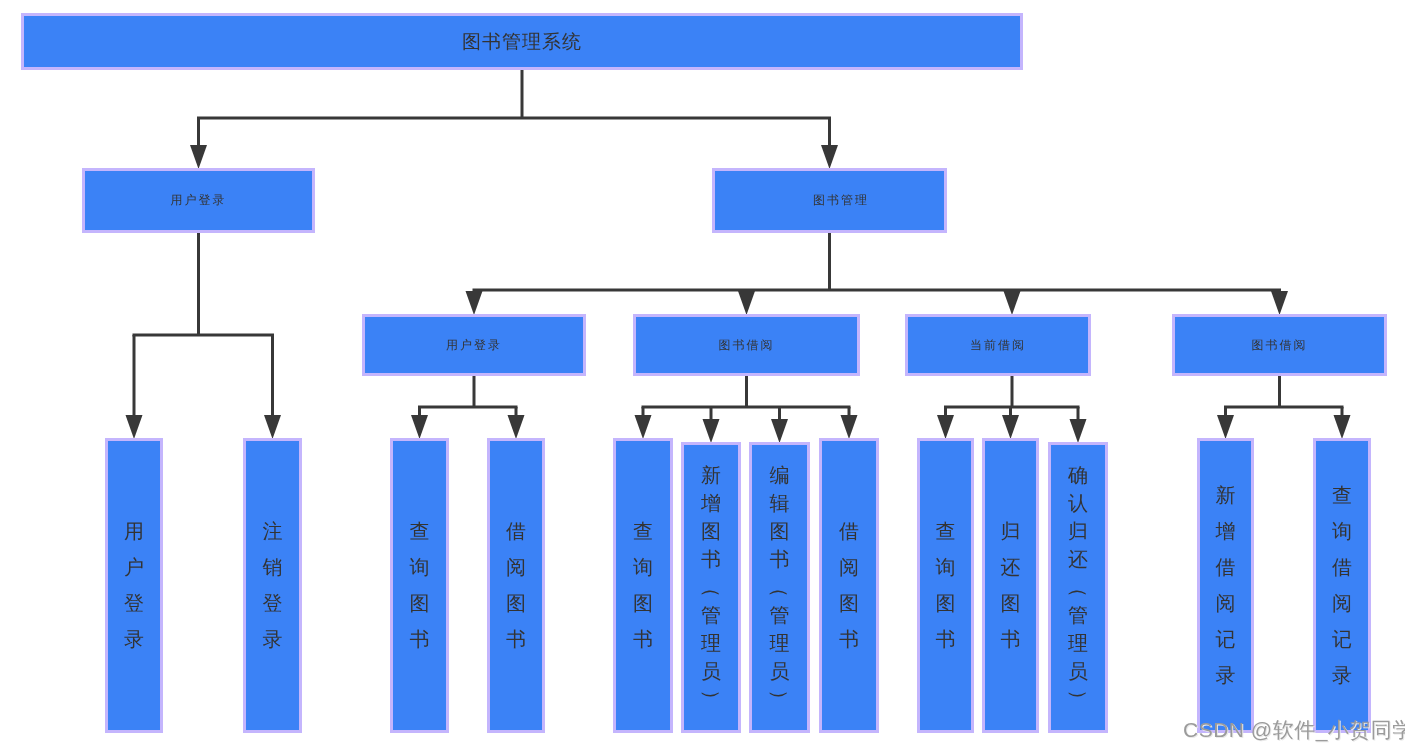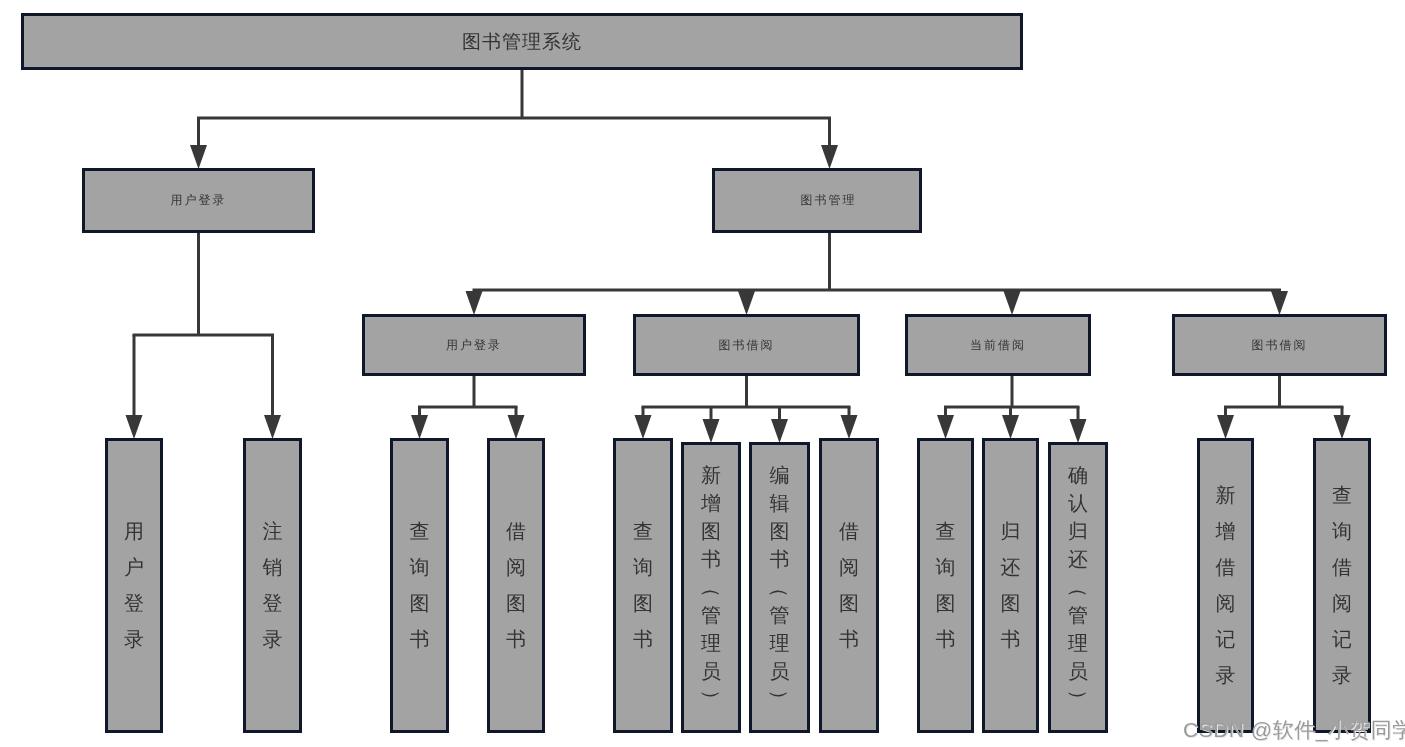--- a/index.html
+++ b/index.html
@@ -16,22 +16,22 @@
     font-family: "Liberation Sans", "DejaVu Sans", sans-serif;
   }
   #edges {
     position: absolute;
     left: 0;
     top: 0;
     pointer-events: none;
   }
   .node {
     position: absolute;
-    background: #a3a3a3;
-    border: 3px solid #0f172a;
+    background: #3b82f6;
+    border: 3px solid #c4b5fd;
     box-sizing: border-box;
     display: flex;
     align-items: center;
     justify-content: center;
     color: #333333;
   }
   .h-node .label {
     font-size: 12px;
     letter-spacing: 2px;
     color: #333333;
@@ -129,21 +129,21 @@
       <polygon points="1333.5,415 1350.5,415 1342,439" fill="#383838"></polygon>
     </svg>
 
   <div class="node h-node" id="nd-system" style="left: 21px; top: 13px; width: 1002px; height: 57px;">
     <span class="label">图书管理系统</span>
   </div>
 
   <div class="node h-node" id="nd-user-login" style="left: 82px; top: 168px; width: 233px; height: 65px;">
     <span class="label">用户登录</span>
   </div>
-  <div class="node h-node" id="nd-book-mgmt" style="left: 712px; top: 168px; width: 210px; height: 65px; padding-left: 23px;">
+  <div class="node h-node" id="nd-book-mgmt" style="left: 712px; top: 168px; width: 235px; height: 65px; padding-left: 23px;">
     <span class="label">图书管理</span>
   </div>
 
   <div class="node h-node" id="nd-new-book-rec" style="left: 362px; top: 314px; width: 224px; height: 62px;">
     <span class="label">用户登录</span>
   </div>
   <div class="node h-node" id="nd-book-borrow" style="left: 633px; top: 314px; width: 227px; height: 62px;">
     <span class="label">图书借阅</span>
   </div>
   <div class="node h-node" id="nd-current-borrow" style="left: 905px; top: 314px; width: 186px; height: 62px;">

